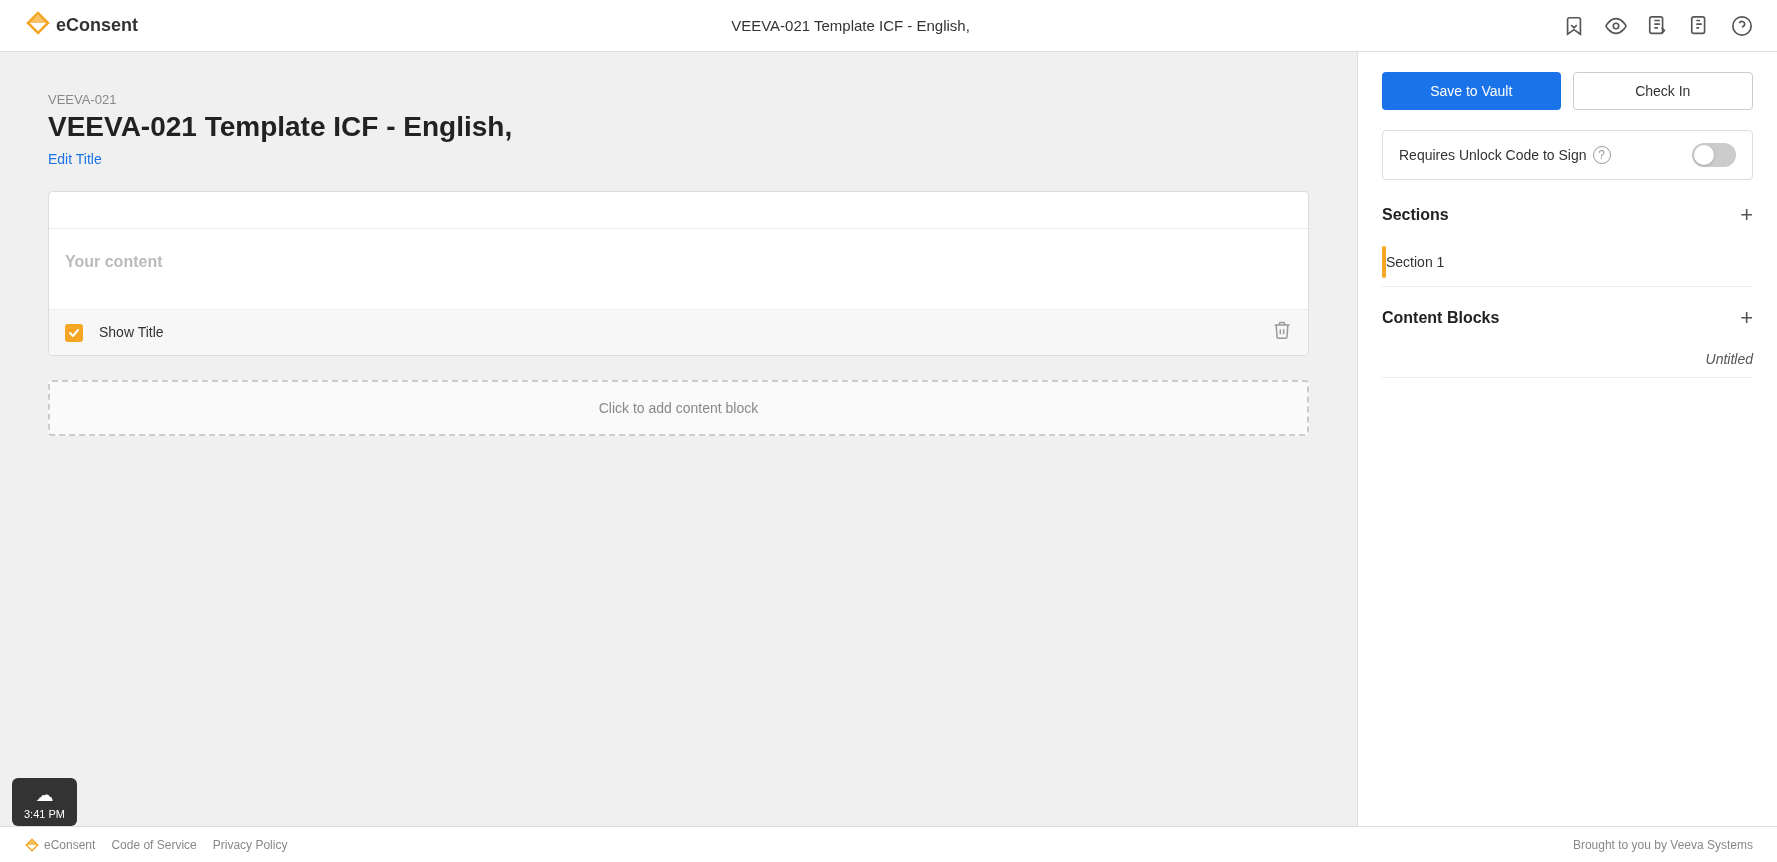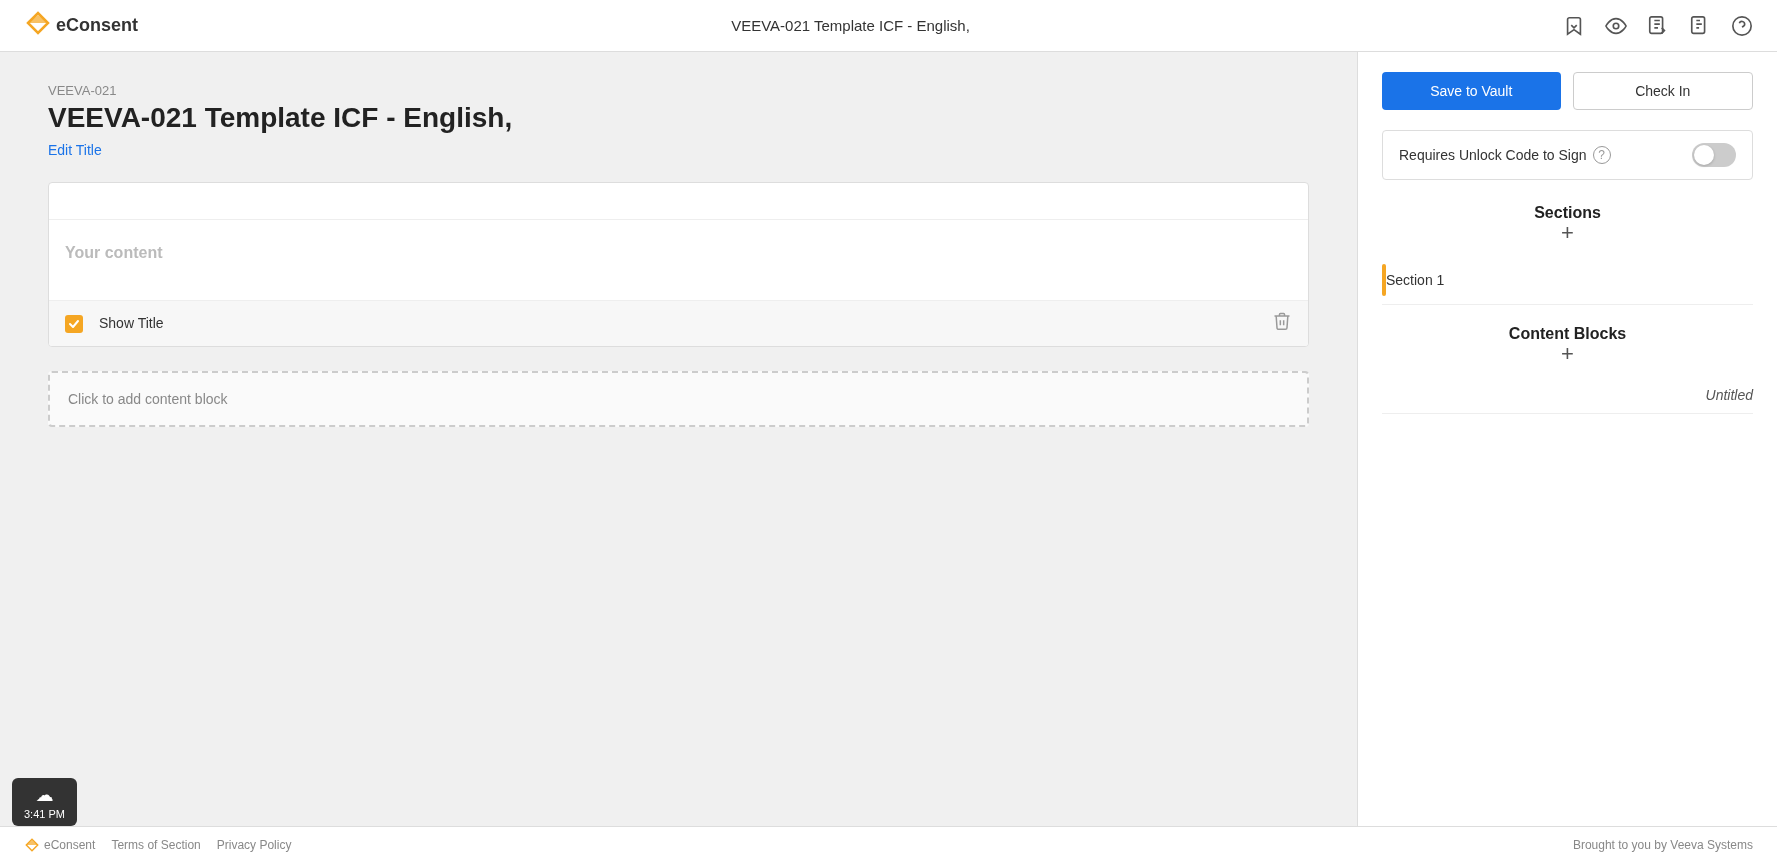--- a/index.html
+++ b/index.html
@@ -47,21 +47,21 @@
 
     
     .main-container {
       display: flex;
       min-height: calc(100vh - 52px - 36px);
     }
 
     
     .content-area {
       flex: 1;
-      padding: 31px 48px;
+      padding: 40px 48px;
       max-width: calc(100% - 420px);
     }
 
     .doc-subtitle {
       font-size: 13px;
       color: #888;
       margin-bottom: 4px;
     }
     .doc-title {
       font-size: 28px;
@@ -138,21 +138,21 @@
       color: #999;
       cursor: pointer;
       font-size: 18px;
     }
 
     
     .add-content-block {
       border: 2px dashed #ccc;
       border-radius: 4px;
       padding: 18px;
-      text-align: left;
+      text-align: center;
       color: #888;
       font-size: 14px;
       cursor: pointer;
       margin-top: 24px;
       background: #fafafa;
     }
 
     
     .sidebar {
       width: 420px;
@@ -243,21 +243,20 @@
 
     
     .sidebar-section {
       margin-bottom: 20px;
     }
     .sidebar-section-header {
       display: flex;
       align-items: center;
       justify-content: space-between;
       margin-bottom: 12px;
-      flex-direction: column;
     }
     .sidebar-section-title {
       font-size: 16px;
       font-weight: 600;
       color: #222;
     }
     .add-btn {
       background: none;
       border: none;
       font-size: 22px;
@@ -468,21 +467,21 @@
 
 <footer class="footer">
   <div class="footer-left">
     <div class="footer-logo">
       <svg width="16" height="14" viewBox="0 0 28 24" fill="none">
         <polygon points="4,12 14,2 24,12 14,22" fill="none" stroke="#f5a623" stroke-width="2.5"></polygon>
         <polygon points="4,12 14,4 24,12" fill="#f5a623" opacity="0.7"></polygon>
       </svg>
       <span>eConsent</span>
     </div>
-    <a style="color:#888;text-decoration:none;cursor:pointer;">Terms of Section</a>
+    <a style="color:#888;text-decoration:none;cursor:pointer;">Code of Service</a>
     <a style="color:#888;text-decoration:none;cursor:pointer;">Privacy Policy</a>
   </div>
   <span>Brought to you by Veeva Systems</span>
 </footer>
 
 <div class="status-bar">
   <span class="status-bar-icon">☁</span>
   <span class="status-bar-time">3:41 PM</span>
 </div>
 

